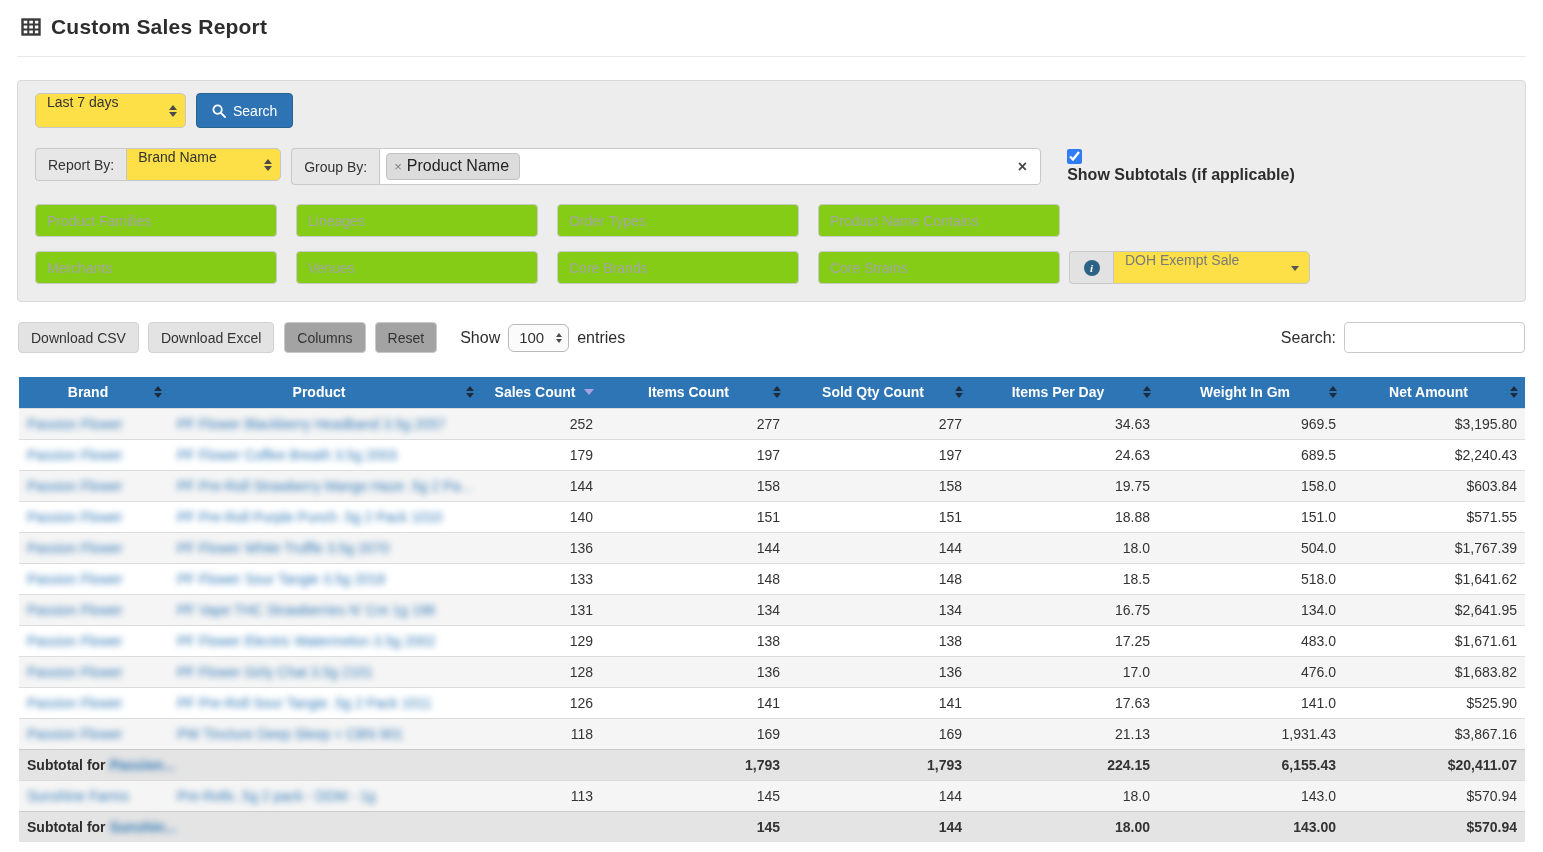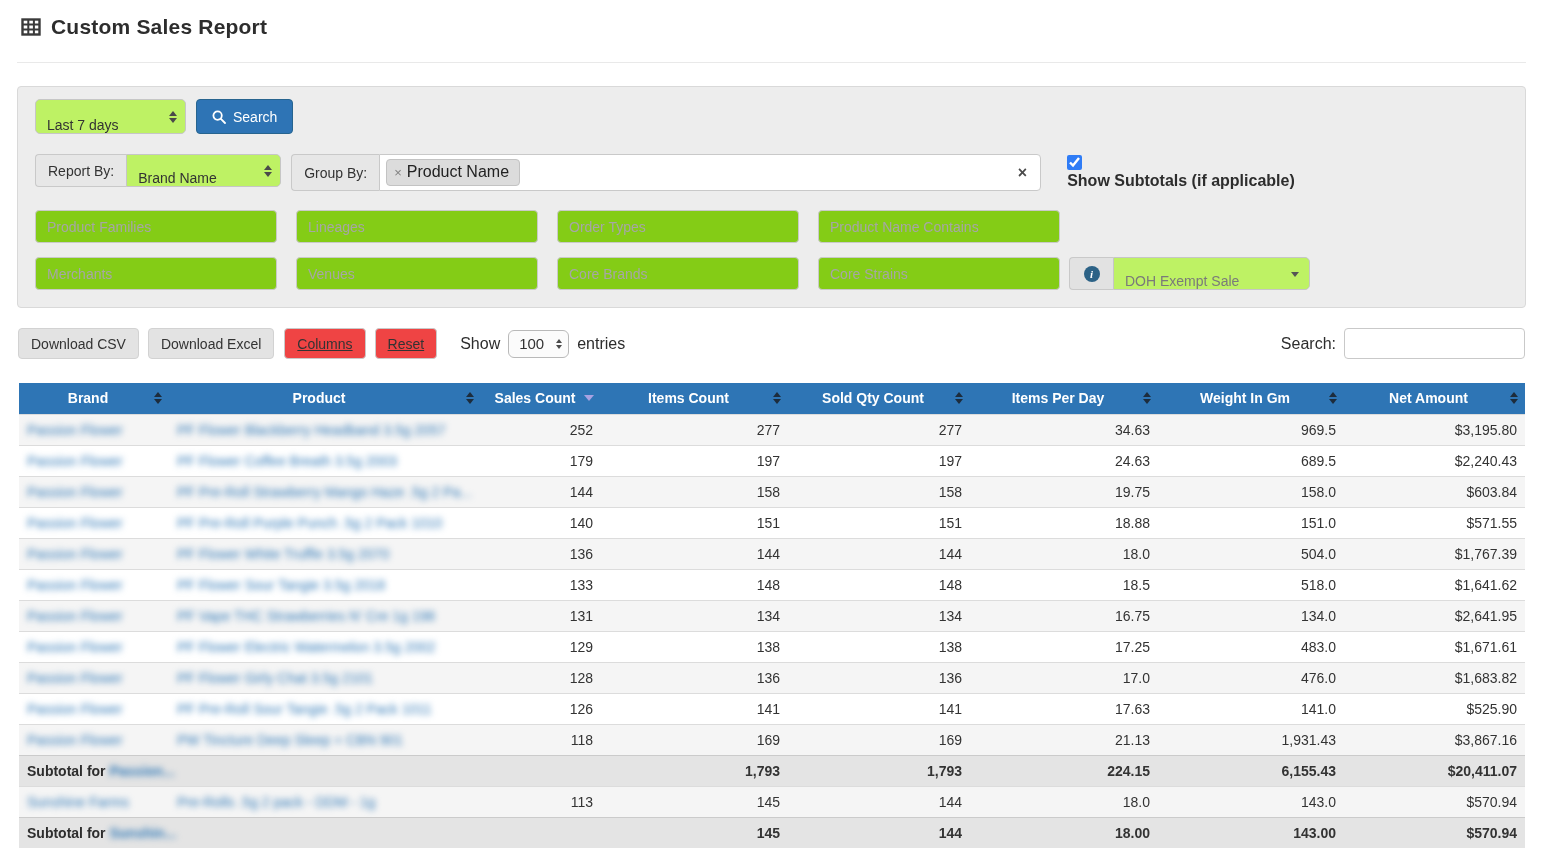--- a/index.html
+++ b/index.html
@@ -5,33 +5,33 @@
   * { box-sizing: border-box; }
   html,body { margin:0; padding:0; }
   body {
     width:1543px; height:852px; overflow:hidden;
     background:#fff; color:#333;
     font-family:"Liberation Sans", sans-serif;
     font-size:14px;
   }
 
   
-  .page-header { margin:0 17px; padding:15px 4px 23px; border-bottom:1px solid #e9e9e9;
+  .page-header { margin:0 17px; padding:15px 4px 17px; border-bottom:1px solid #e9e9e9;
                  display:flex; align-items:center; gap:10px; }
   .table-icon svg { display:block; }
   .page-title { font-size:21px; font-weight:bold; color:#2d2d2d; letter-spacing:.2px; }
 
   
   .filter-panel { margin:23px 17px 0; background:#ededed; border:1px solid #d9d9d9;
                   border-radius:4px; padding:12px 17px 17px; }
   .f-row { display:flex; align-items:flex-start; }
   .f-row + .f-row { margin-top:12px; }
 
-  .select { position:relative; background:#bef264; border:1px solid #c6c6c6; border-radius:5px;
-            height:33px; display:inline-flex; align-items:flex-end;
+  .select { position:relative; background:#fde047; border:1px solid #c6c6c6; border-radius:5px;
+            height:33px; display:inline-flex; align-items:flex-start;
             padding:0 30px 0 11px; font-size:14px; color:#333; cursor:pointer; }
   .stepper { position:absolute; right:8px; top:50%; transform:translateY(-50%);
              display:flex; flex-direction:column; gap:2px; }
   .tri-up   { width:0; height:0; border-left:4px solid transparent; border-right:4px solid transparent;
               border-bottom:5px solid #4a4a4a; }
   .tri-down { width:0; height:0; border-left:4px solid transparent; border-right:4px solid transparent;
               border-top:5px solid #4a4a4a; }
 
   .btn-primary { display:inline-flex; align-items:center; gap:7px; margin-left:10px;
                  background:#2e74b5; border:1px solid #27648f; color:#fff; font-size:14px;
@@ -75,21 +75,21 @@
   .doh-select { width:197px; color:#7a7a7a; border-radius:0 5px 5px 0; }
   .caret-down { position:absolute; right:10px; top:14px; width:0; height:0;
                 border-left:4px solid transparent; border-right:4px solid transparent;
                 border-top:5px solid #555; }
 
   
   .toolbar { margin:20px 18px 0; display:flex; align-items:center; }
   .btn { height:31px; padding:0 12px; font-size:14px; border-radius:4px;
          display:inline-flex; align-items:center; cursor:pointer; color:#333; }
   .btn-gray { background:#e3e3e3; border:1px solid #d2d2d2; }
-  .btn-outline { background:#ef4444; border:1px solid #c9c9c9;text-decoration:underline; }
+  .btn-outline { background:#a3a3a3; border:1px solid #c9c9c9; }
   .ml9 { margin-left:9px; } .ml10 { margin-left:10px; }
   .show-wrap { margin-left:23px; display:flex; align-items:center; gap:8px; font-size:16px; color:#2d2d2d; }
   .page-size { position:relative; height:28px; border:1px solid #b9b9b9; border-radius:6px;
                background:#fbfbfb; display:inline-flex; align-items:center;
                padding:0 24px 0 10px; font-size:15px; color:#333; cursor:pointer; }
   .page-size .stepper { right:6px; }
   .search-wrap { margin-left:auto; display:flex; align-items:center; gap:8px; font-size:16px; color:#2d2d2d; }
   .search-input { width:181px; height:31px; border:1px solid #c9c9c9; border-radius:4px;
                   padding:0 8px; font-size:14px; outline:none;
                   font-family:"Liberation Sans", sans-serif; }

